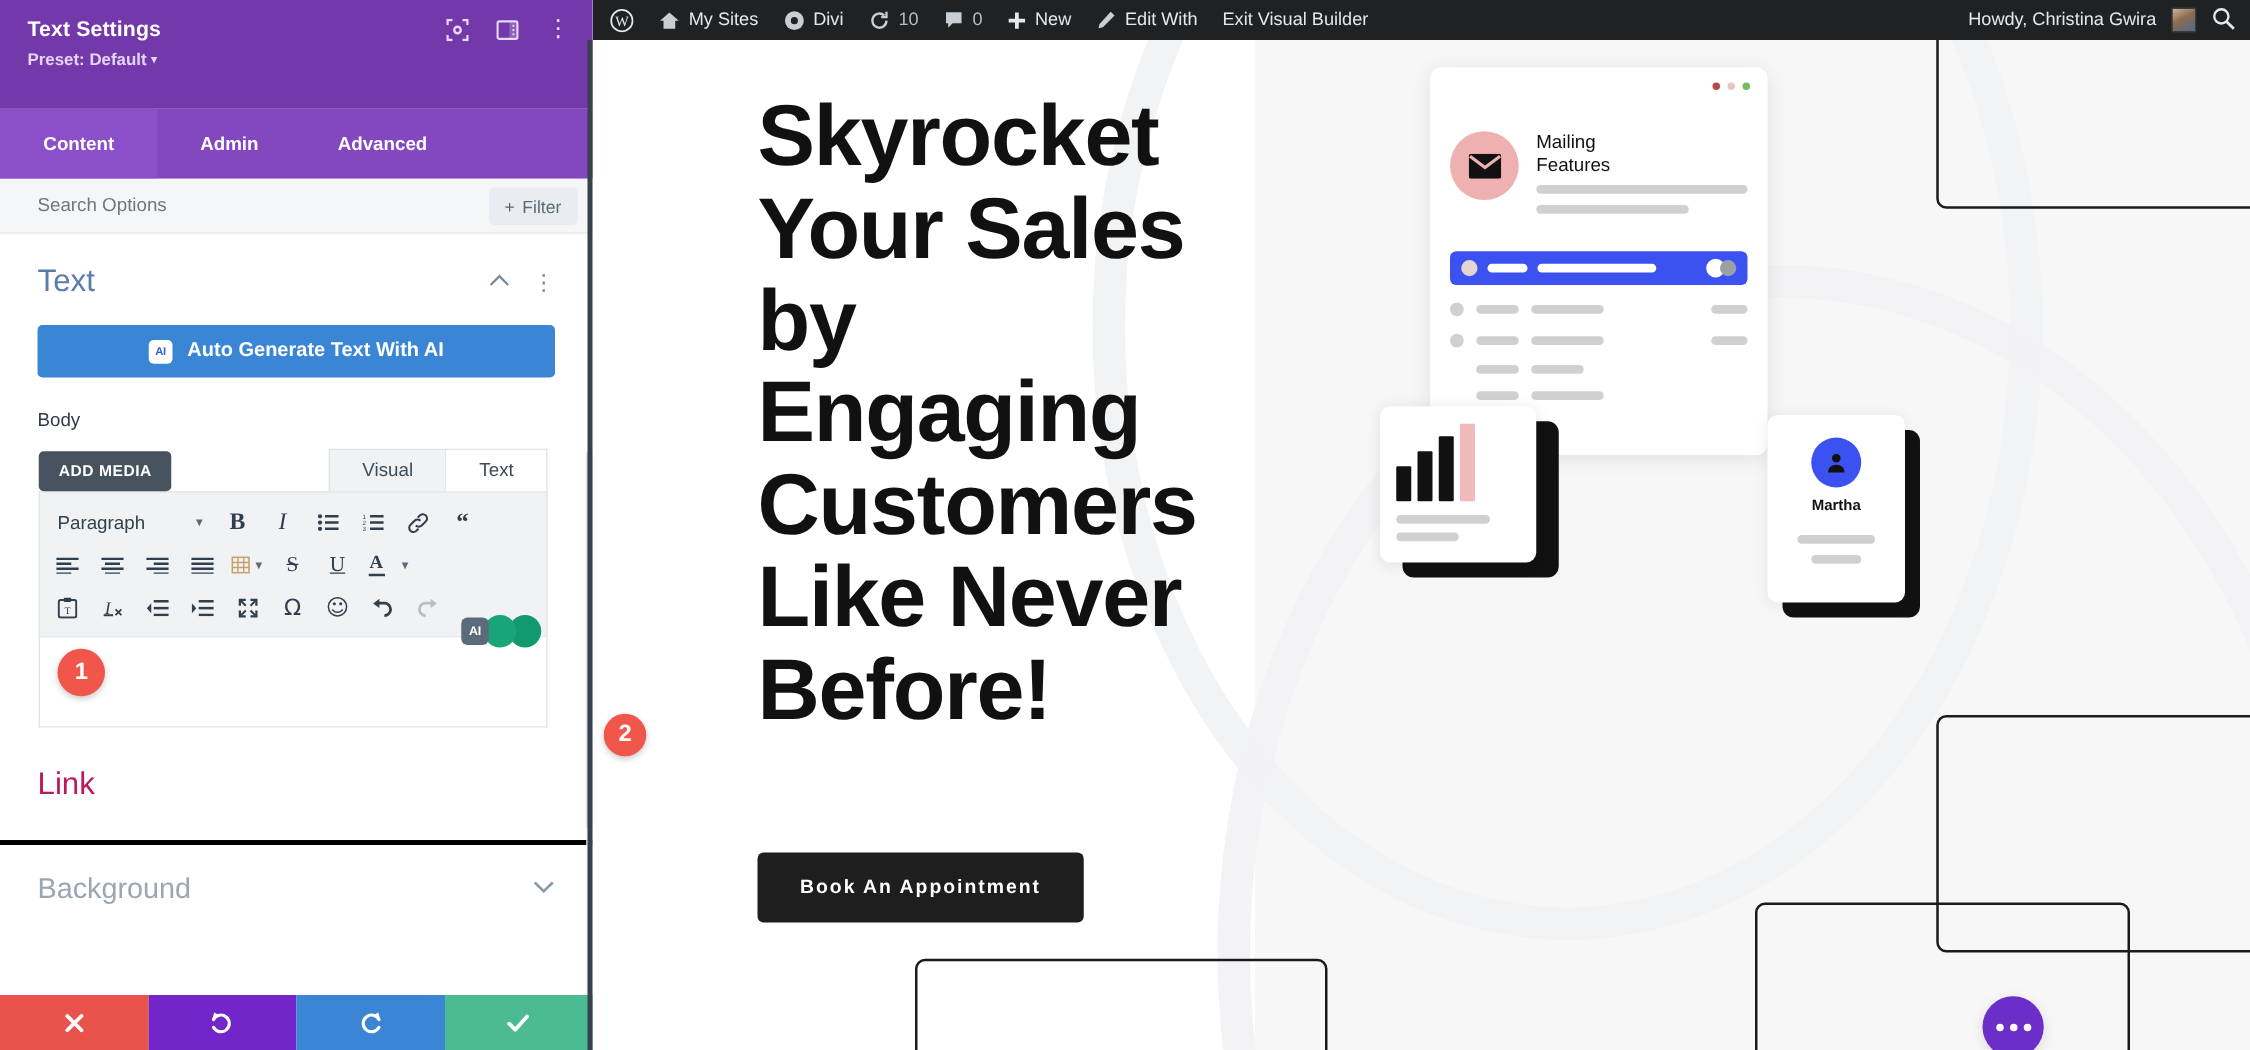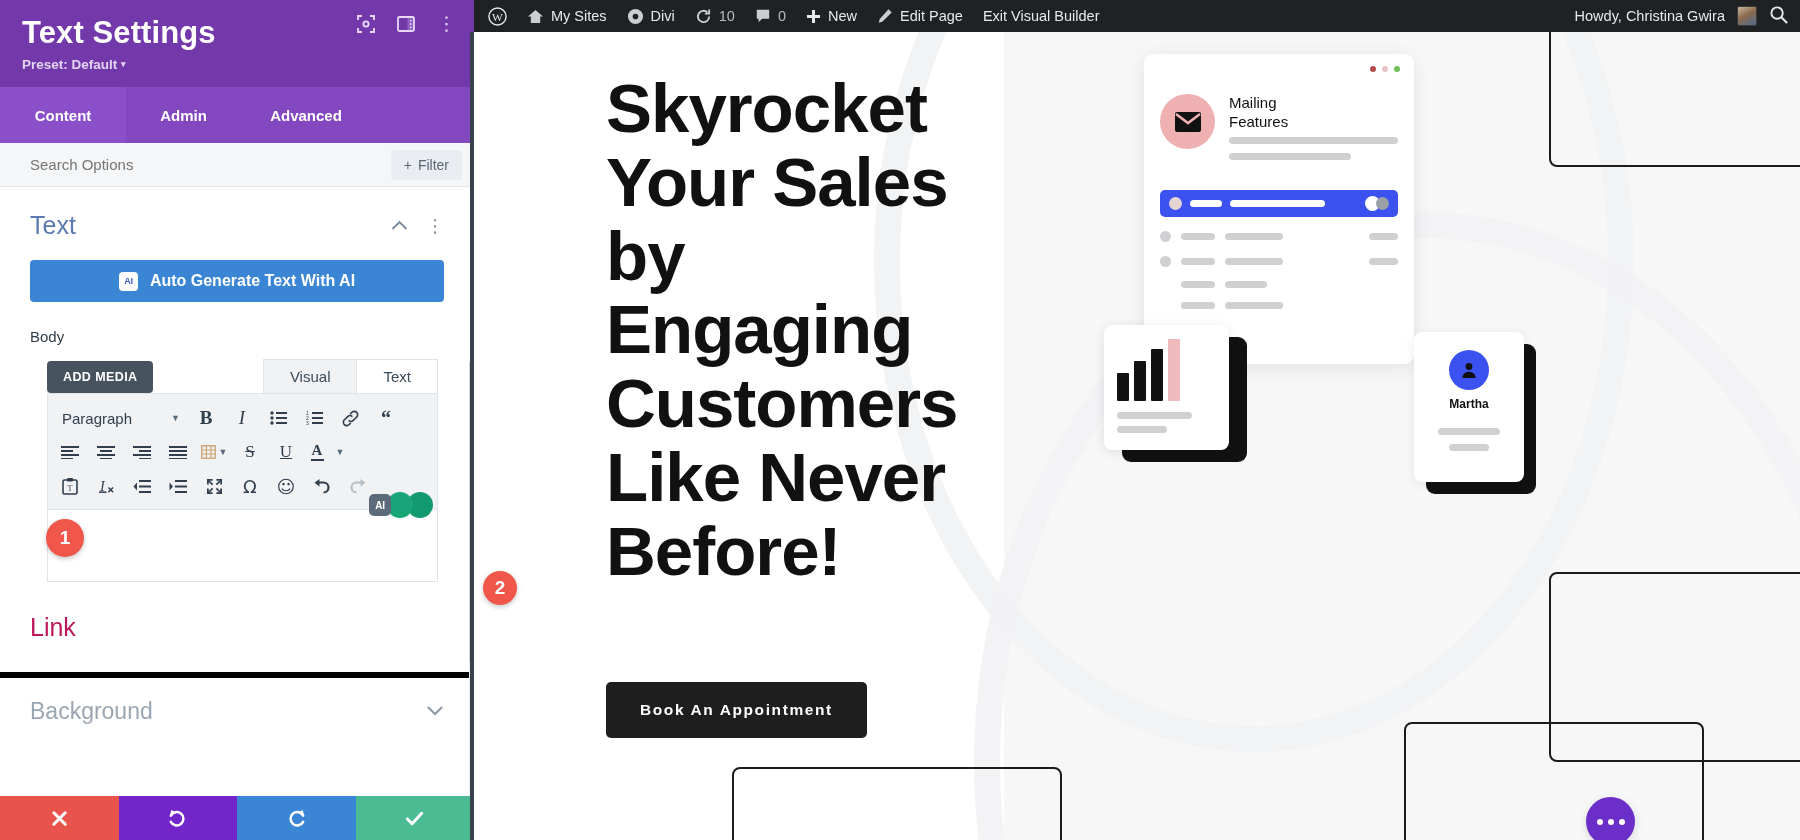--- a/index.html
+++ b/index.html
@@ -19,21 +19,21 @@
     display: flex; flex-direction: column;
     z-index: 40;
   }
   .panel-header {
     background: #7339ab;
     padding: 14px 22px 16px 22px;
     position: relative;
     height: 87px;
   }
   .panel-title {
-    color: #fff; font-size: 31px; font-weight: 700;
+    color: #fff; font-size: 17px; font-weight: 700;
     letter-spacing: .1px; line-height: 1.2;
   }
   .panel-preset {
     color: #e3d4f3; font-size: 13.5px; font-weight: 700;
     margin-top: 6px;
   }
   .panel-preset .caret { font-size: 9px; vertical-align: 2px; }
   .panel-header-icons {
     position: absolute; right: 18px; top: 14px;
     display: flex; align-items: center; gap: 22px;
@@ -94,21 +94,21 @@
     display:flex; align-items:center; justify-content:center;
     font-size: 9px; font-weight: 700; color:#3b5bd4; letter-spacing:-.3px;
   }
   .ai-btn-label { color: #fff; font-size: 16px; font-weight: 700; }
 
   .field-label {
     padding: 26px 30px 0 30px;
     font-size: 15px; color: #2f3c49; font-weight: 400;
   }
 
-  .editor-wrap { margin: 10px 36px 0 47px; position: relative; }
+  .editor-wrap { margin: 10px 36px 0 31px; position: relative; }
   .addmedia-row { display: flex; align-items: flex-end; height: 38px; position: relative; }
   .add-media {
     background: #46535f; color: #fff; font-size: 12.5px; font-weight: 700;
     letter-spacing: .4px; border-radius: 4px; padding: 9px 16px;
     cursor: pointer;
   }
   .ed-tabs { position: absolute; right: 0; bottom: 0; display: flex; }
   .ed-tab {
     padding: 8px 26px; font-size: 15px; color: #3c4b59;
     border: 1px solid #dfe4e8; border-bottom: none;
@@ -174,21 +174,21 @@
     padding: 14px 0 16px 0; z-index: 55;
   }
   .ai-menu-item {
     padding: 9px 28px; font-size: 16px; color: #41505e;
     display: flex; align-items: center; cursor: pointer;
   }
 
   .collapsed-row {
     padding: 0 30px; height: 72px;
     display: flex; align-items: center;
-    border-top: 6px solid #000000;
+    border-top: 4px solid #000000;
   }
   .collapsed-title { flex: 1; font-size: 23px; color: #9aa6b2; font-weight: 400; }
   .chev { color: #8b98a5; font-size: 17px; }
 
   .link-row { padding: 0 30px; height: 90px; display:flex; align-items:center; }
   .link-title { font-size: 25px; color: #be185d; }
 
   .panel-actions {
     display: flex; height: 44px; width: 474px;
     position: absolute; bottom: 0; left: 0; z-index: 45;
@@ -273,21 +273,21 @@
   
   .mail-card {
     position: absolute; left: 670px; top: 22px;
     width: 270px; height: 310px;
     background: #fff; border-radius: 9px;
     box-shadow: 0 3px 18px rgba(0,0,0,.09);
     padding: 14px 16px;
   }
   .dots { position: absolute; right: 14px; top: 12px; display: flex; gap: 6px; }
   .dot { width: 6px; height: 6px; border-radius: 50%; }
-  .mail-top { display: flex; align-items: flex-start; gap: 14px; margin-top: 26px; }
+  .mail-top { display: flex; align-items: flex-start; gap: 14px; margin-top: 37px; }
   .mail-circ {
     width: 55px; height: 55px; border-radius: 50%; background: #eeb0b0;
     display: flex; align-items: center; justify-content: center; flex: none;
   }
   .mail-title { font-size: 15px; line-height: 1.25; color: #111; }
   .bar { background: #cfd0d2; border-radius: 4px; height: 7px; }
   .blue-row {
     margin-top: 30px; background: #3b52f0; border-radius: 5px;
     height: 27px; display: flex; align-items: center; padding: 0 9px; gap: 8px;
   }
@@ -474,21 +474,21 @@
     <div class="wp-item">
       <svg width="15" height="15" viewBox="0 0 16 16">
           <path d="M6.4 1h3.2v5.4H15v3.2H9.6V15H6.4V9.6H1V6.4h5.4z" fill="#e6e8ea"></path>
         </svg>
       <span>New</span>
     </div>
     <div class="wp-item">
       <svg width="16" height="16" viewBox="0 0 18 18">
           <path d="M13 1.5 L16.5 5 L6 15.5 L2 16.5 L3 12.5 Z" fill="#c9ced3"></path>
         </svg>
-      <span>Edit Page</span>
+      <span>Edit With</span>
     </div>
     <div class="wp-item">
       <span>Exit Visual Builder</span>
     </div>
     <div class="wp-right">
       <span>Howdy, Christina Gwira</span>
       <span class="avatar"></span>
       <span>
         <svg width="19" height="19" viewBox="0 0 20 20">
             <circle cx="8.5" cy="8.5" r="6" fill="none" stroke="#e6e8ea" stroke-width="2"></circle>

